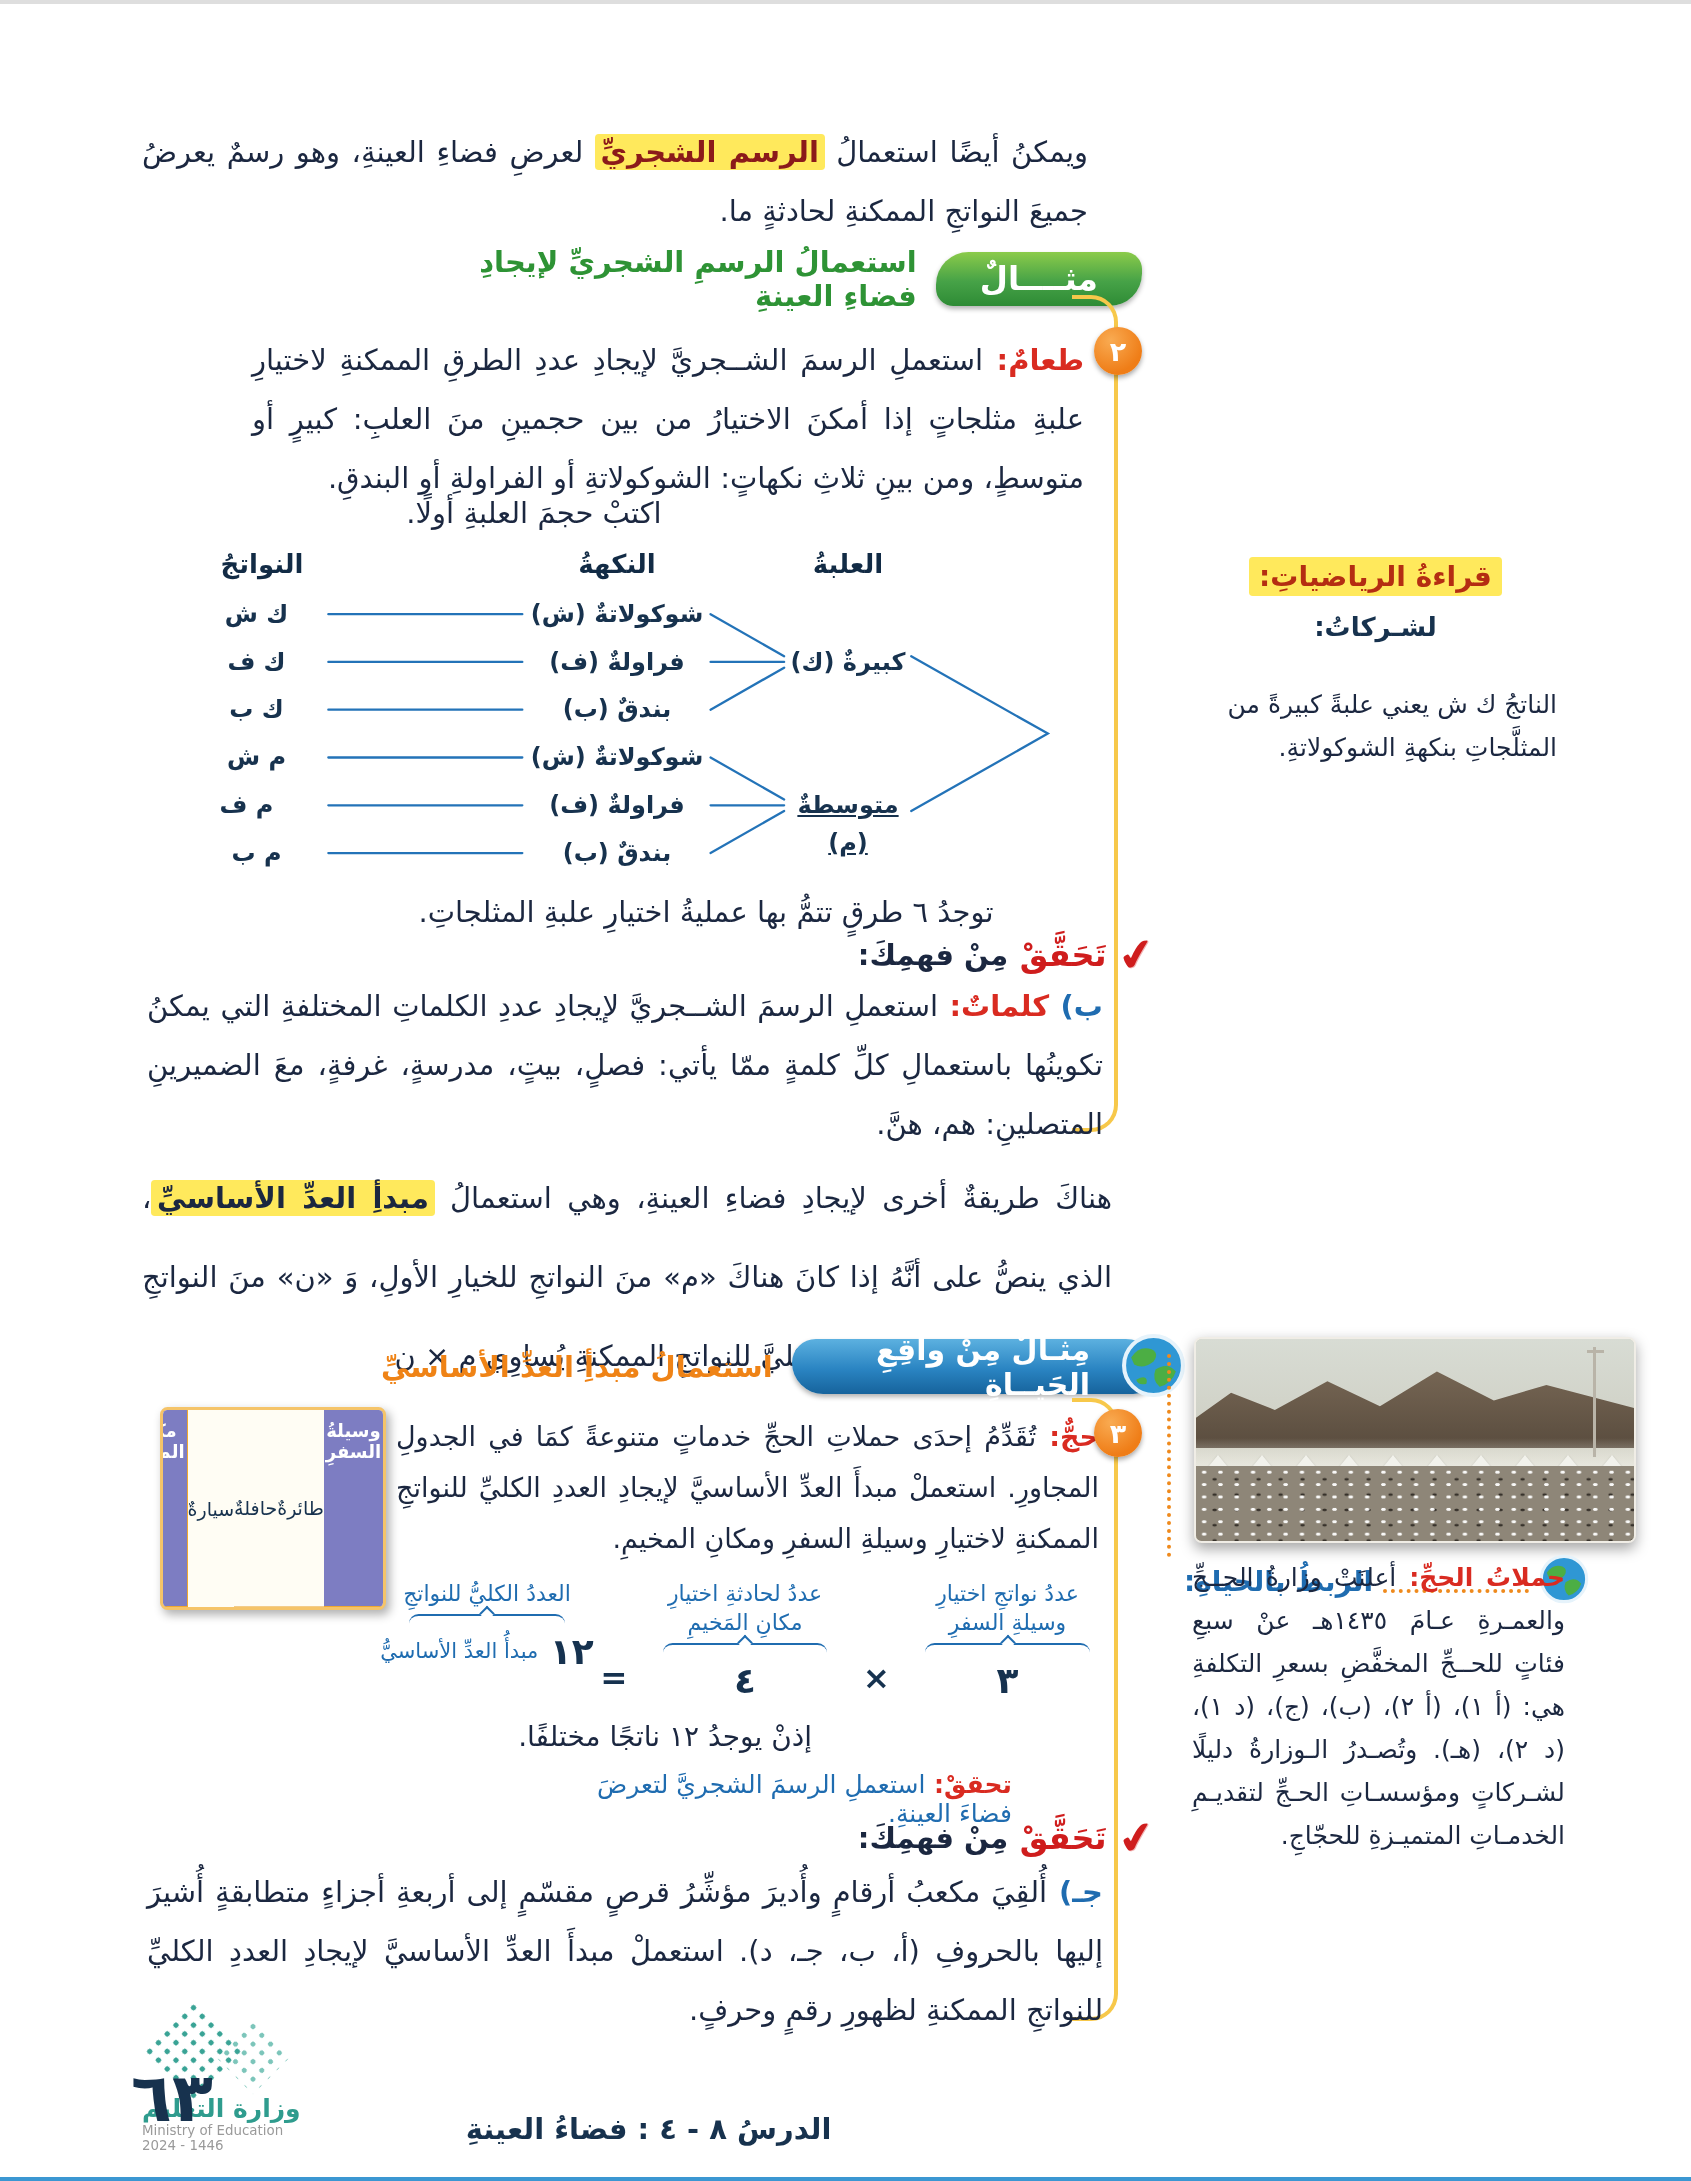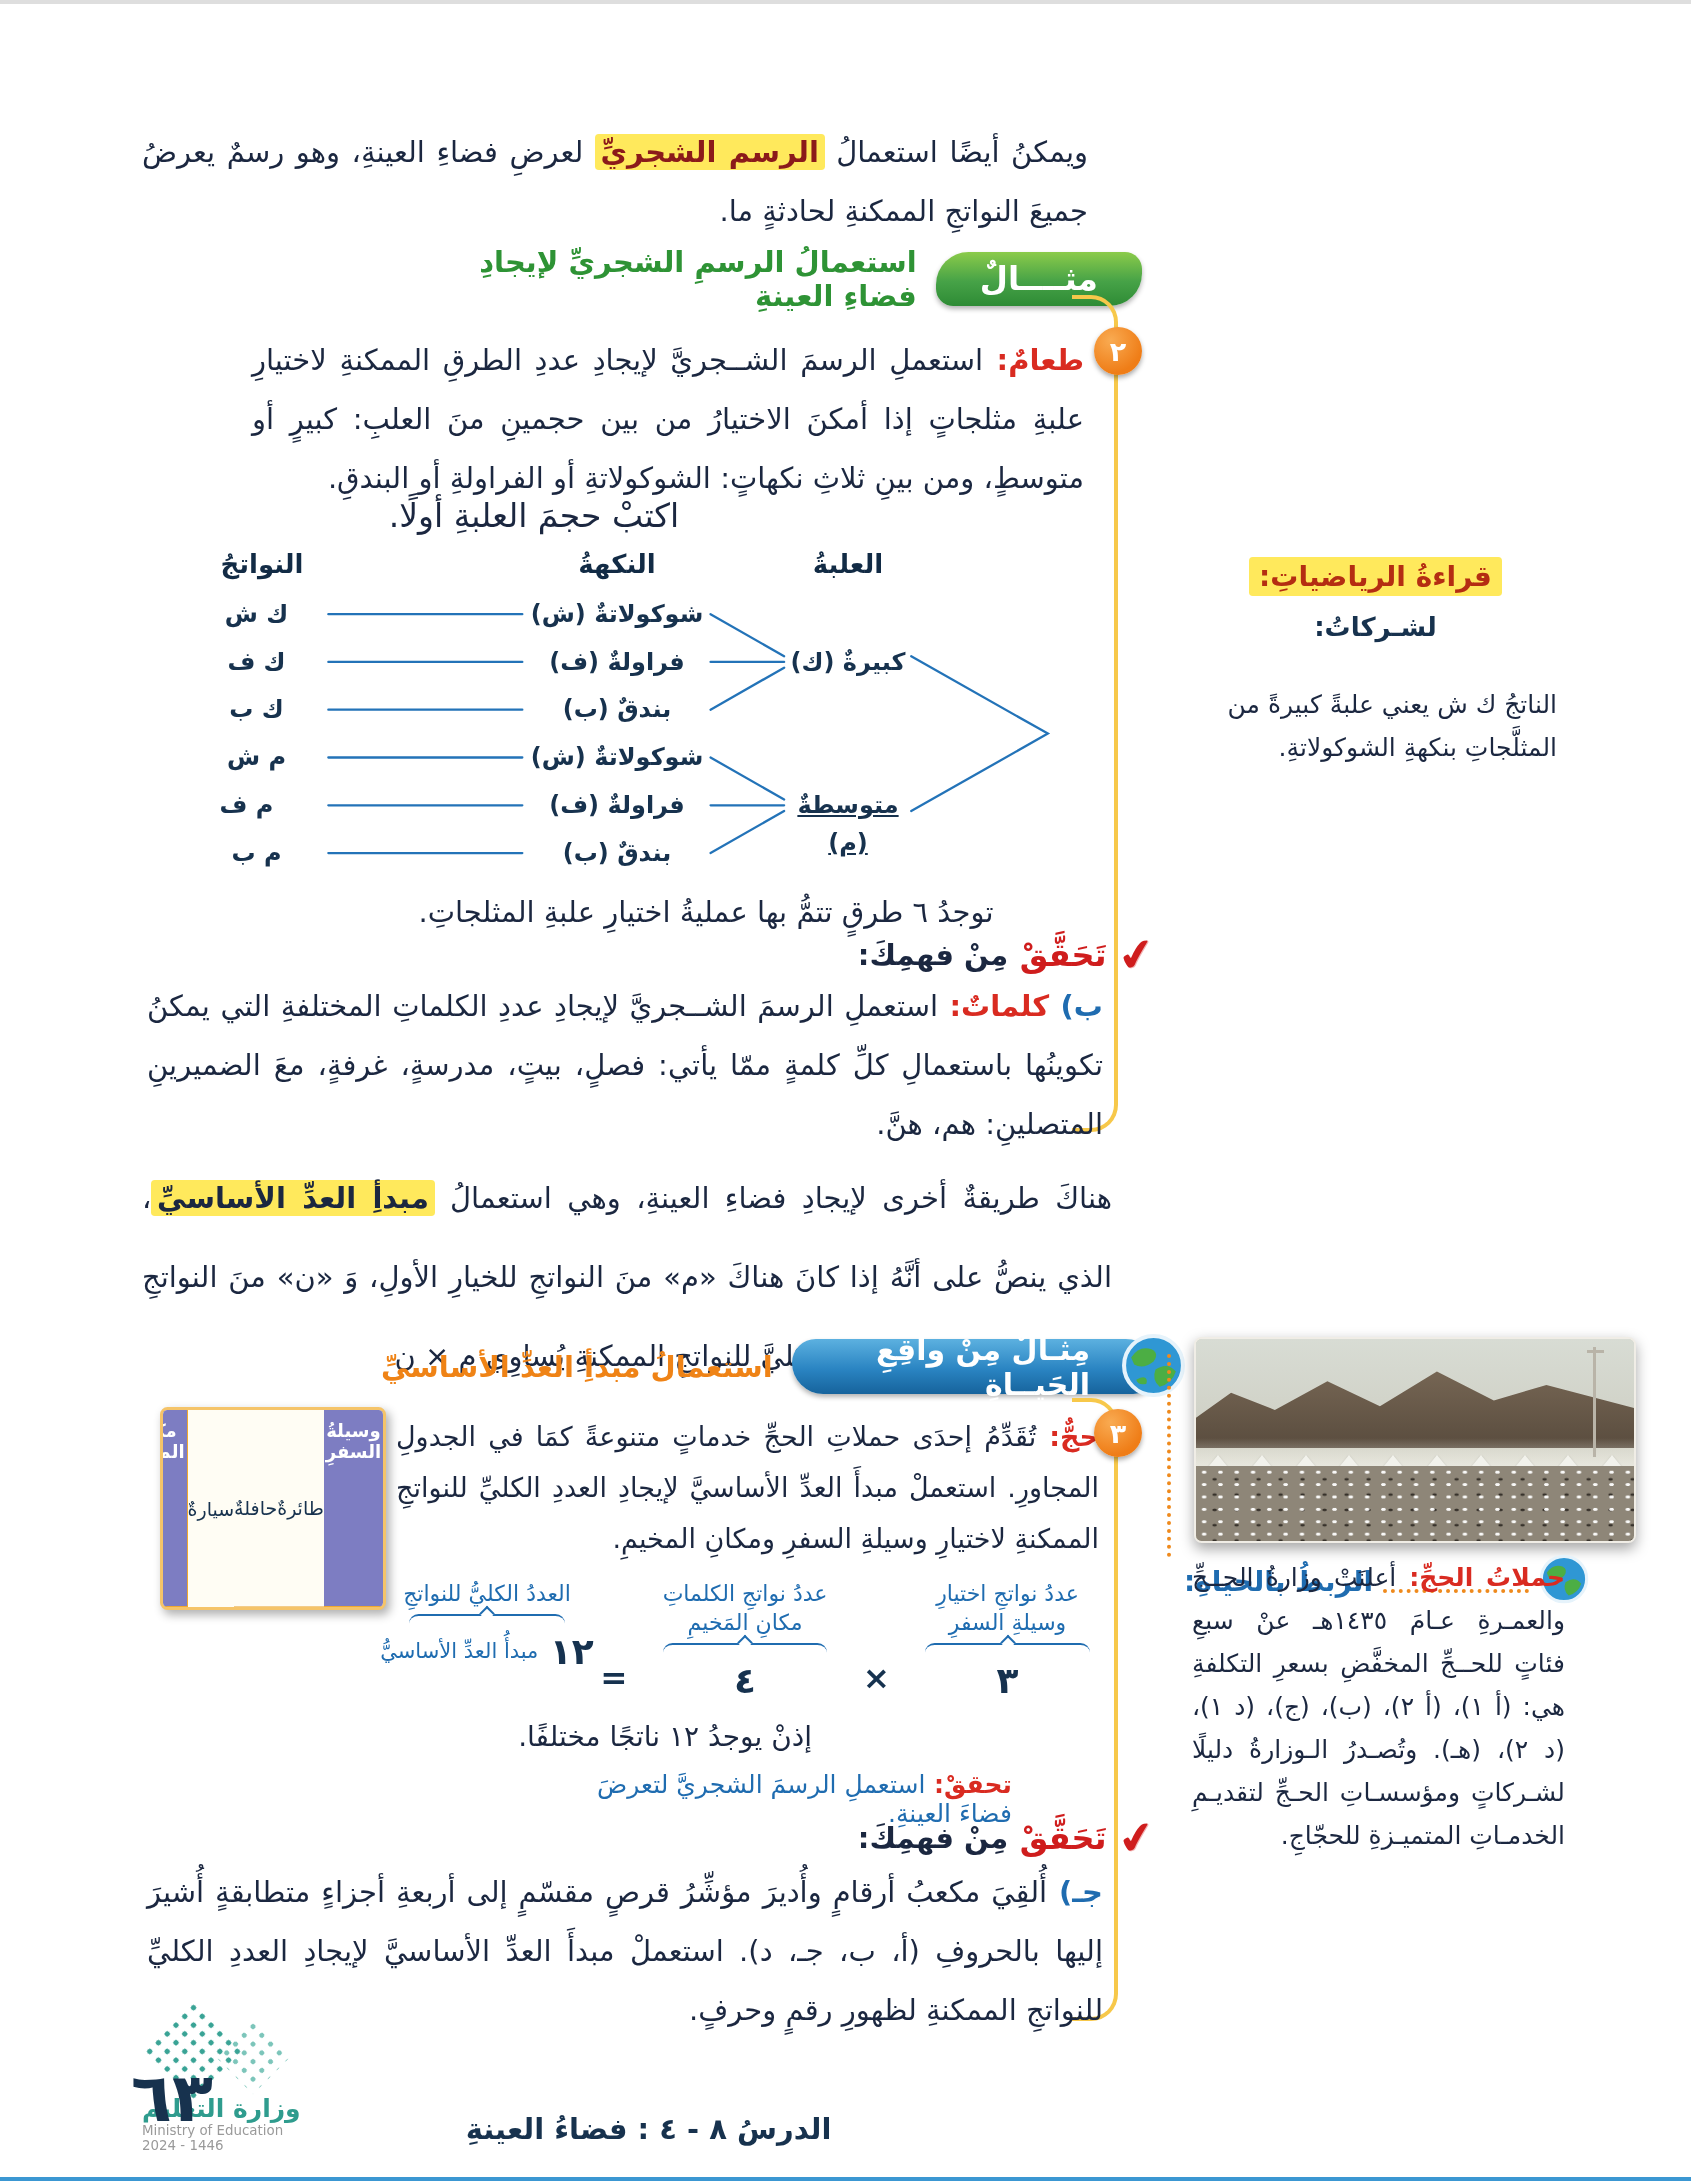--- a/index.html
+++ b/index.html
@@ -143,21 +143,21 @@
     </div>
     <div class="banner1-title">استعمالُ الرسمِ الشجريِّ لإيجادِ فضاءِ العينةِ</div>
   </div>
 
   <div class="yline abs" style="left:1073px; top:291px; height:837px;"></div>
   <div class="numcircle abs" style="left:1095px; top:323px;">٢</div>
 
   <p class="par abs" style="left:253px; top:327px; width:832px; line-height:59px;">
     <span class="red-label">طعامٌ: </span><span>استعملِ الرسمَ الشــجريَّ لإيجادِ عددِ الطرقِ الممكنةِ لاختيارِ علبةِ مثلجاتٍ إذا أمكنَ الاختيارُ من بين حجمينِ منَ العلبِ: كبيرٍ أو متوسطٍ، ومن بينِ ثلاثِ نكهاتٍ: الشوكولاتةِ أو الفراولةِ أو البندقِ.</span>
   </p>
-  <p class="abs" style="left:363px; top:492px; width:344px; font-size:33px; text-align:center; color:#1b2740;">اكتبْ حجمَ العلبةِ أولًا.</p>
+  <p class="abs" style="left:363px; top:492px; width:344px; font-size:29px; text-align:center; color:#1b2740;">اكتبْ حجمَ العلبةِ أولًا.</p>
 
   <div class="tree abs">
     <svg width="989" height="335" viewBox="0 0 1035 350" style="position:absolute; left:0; top:0;">
       <g stroke="#2373b8" stroke-width="2.4" fill="none" stroke-linecap="round">
         <line x1="195" y1="70" x2="398" y2="70"></line>
         <line x1="195" y1="120" x2="398" y2="120"></line>
         <line x1="195" y1="170" x2="398" y2="170"></line>
         <line x1="195" y1="220" x2="398" y2="220"></line>
         <line x1="195" y1="270" x2="398" y2="270"></line>
         <line x1="195" y1="320" x2="398" y2="320"></line>
@@ -249,21 +249,21 @@
   </div>
 
   <div class="eq abs">
     <div class="eq-group" style="width:191px;">
       <div class="eq-label">عددُ نواتجِ اختيارِ وسيلةِ السفرِ</div>
       <div class="eq-brace"></div>
       <div class="eq-num">٣</div>
     </div>
     <div class="eq-op">×</div>
     <div class="eq-group" style="width:191px;">
-      <div class="eq-label">عددُ نواتجِ الكلماتِ مكانِ المَخيمِ</div>
+      <div class="eq-label">عددُ لحادثةِ اختيارِ مكانِ المَخيمِ</div>
       <div class="eq-brace"></div>
       <div class="eq-num">٤</div>
     </div>
     <div class="eq-op">=</div>
     <div class="eq-group" style="width:182px;">
       <div class="eq-label">العددُ الكليُّ للنواتجِ</div>
       <div class="eq-brace"></div>
       <div class="eq-total-row">
         <span class="eq-num" style="margin-top:0;">١٢</span>
         <span class="eq-principle">مبدأُ العدِّ الأساسيُّ</span>

